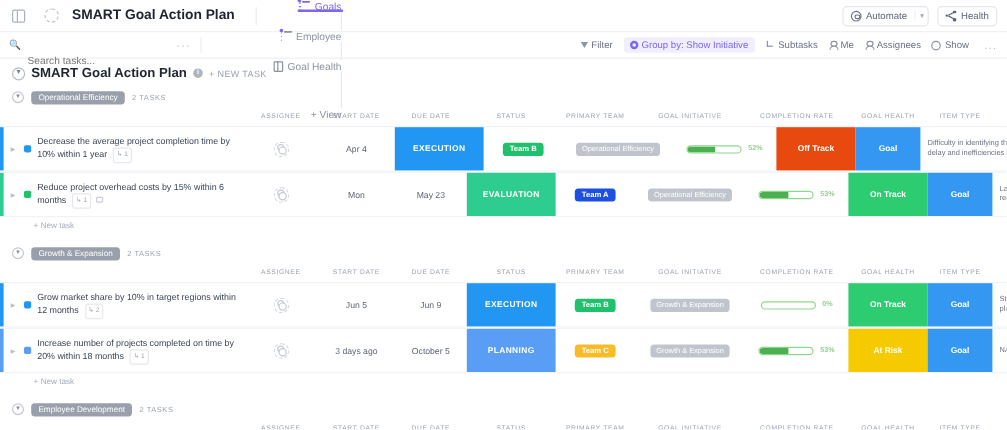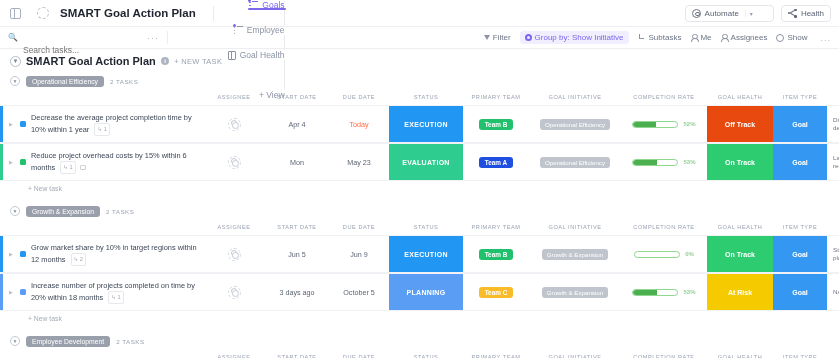--- a/index.html
+++ b/index.html
@@ -62,21 +62,21 @@
   .tl-glyph { width: 10px; height: 9px; position: relative; flex:none; }
   .tl-glyph::before { content:""; position:absolute; left:0; top:5px; width:9px; height:1.2px; background: currentColor;}
   .tl-glyph::after { content:""; position:absolute; left:5px; top:1px; width:4px; height:4px; border-top:1.2px solid currentColor; border-right:1.2px solid currentColor; transform: rotate(45deg) skew(12deg,12deg); }
   .plus-tab { color: #8b93a3; font-size: 8.5px; display: flex; gap: 3px; align-items: center; padding: 0 7px; }
   .spacer { flex: 1 1 auto; }
   .pill-btn {
     display: flex; align-items: center; gap: 4px; height: 17px;
     border: 1px solid #e4e6eb; border-radius: 4px; padding: 0 6px;
     font-size: 8px; color: #5d6575; background: #fff; white-space: nowrap;
   }
-  .pill-btn.split { padding-right: 20px; margin-left: 40px; }
+  .pill-btn.split { padding-right: 3px; margin-left: 40px; }
   .chev { font-size: 6px; color: #9aa2b1; margin-left: 2px; padding-left: 4px; border-left: 1px solid #eceef2; }
   .share-glyph { position: relative; width: 9px; height: 9px; flex:none; }
   .share-glyph s { position:absolute; width:2.6px; height:2.6px; border-radius:50%; background:#5d6575; }
   .share-glyph s:nth-child(1){ right:0; top:0; }
   .share-glyph s:nth-child(2){ right:0; bottom:0; }
   .share-glyph s:nth-child(3){ left:0; top:3.2px; }
   .share-glyph u { position:absolute; left:2px; width:5.4px; height:1px; background:#5d6575; }
   .share-glyph u:nth-of-type(1){ top:2.6px; transform: rotate(-28deg); }
   .share-glyph u:nth-of-type(2){ top:5.8px; transform: rotate(28deg); }
   .gear-glyph { width:9px;height:9px;border:1.2px solid #6b7384;border-radius:50%;position:relative;flex:none;}
@@ -328,21 +328,20 @@
         <div class="leftrail" style="background: rgb(33, 150, 243);"></div>
         <div class="cell c-name">
           <span class="row-expand">▶</span>
           <span class="row-dot" style="background: rgb(33, 150, 243);"></span>
           <span class="task-text">Decrease the average project completion time by 10% within 1 year <span class="sub-tag">↳ 1</span></span>
         </div>
         <div class="cell c-assign">
           <span class="avatar"></span>
         </div>
         <div class="cell c-start">Apr 4</div>
-        <div class="cell c-due date-red">Today</div>
         <div class="cell c-status statuscell" style="background: rgb(33, 150, 243);">EXECUTION</div>
         <div class="cell c-team">
           <span class="teamchip" style="background: rgb(33, 192, 108);">Team B</span>
         </div>
         <div class="cell c-init">
           <span class="initchip">Operational Efficiency</span>
         </div>
         <div class="cell c-rate">
           <span class="ratewrap">
             <span class="bar">

